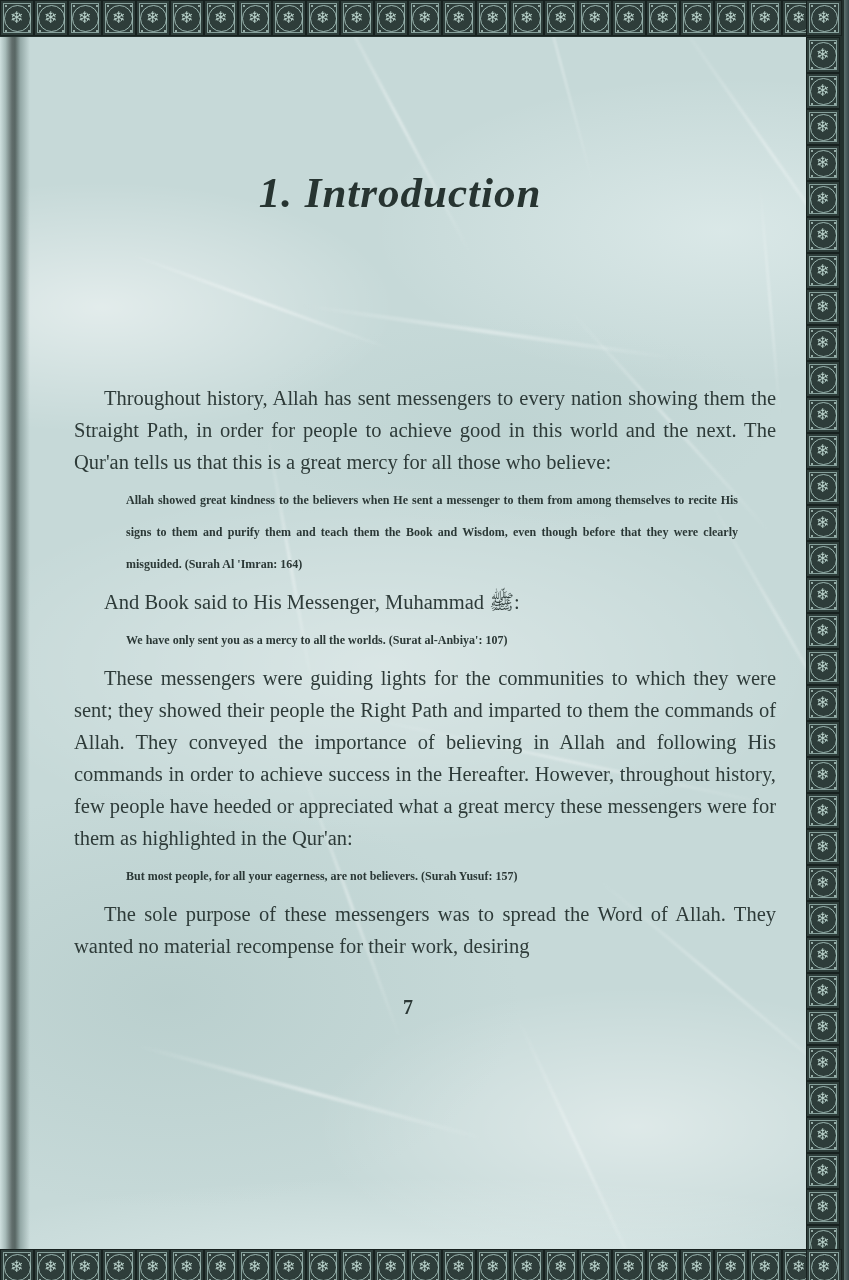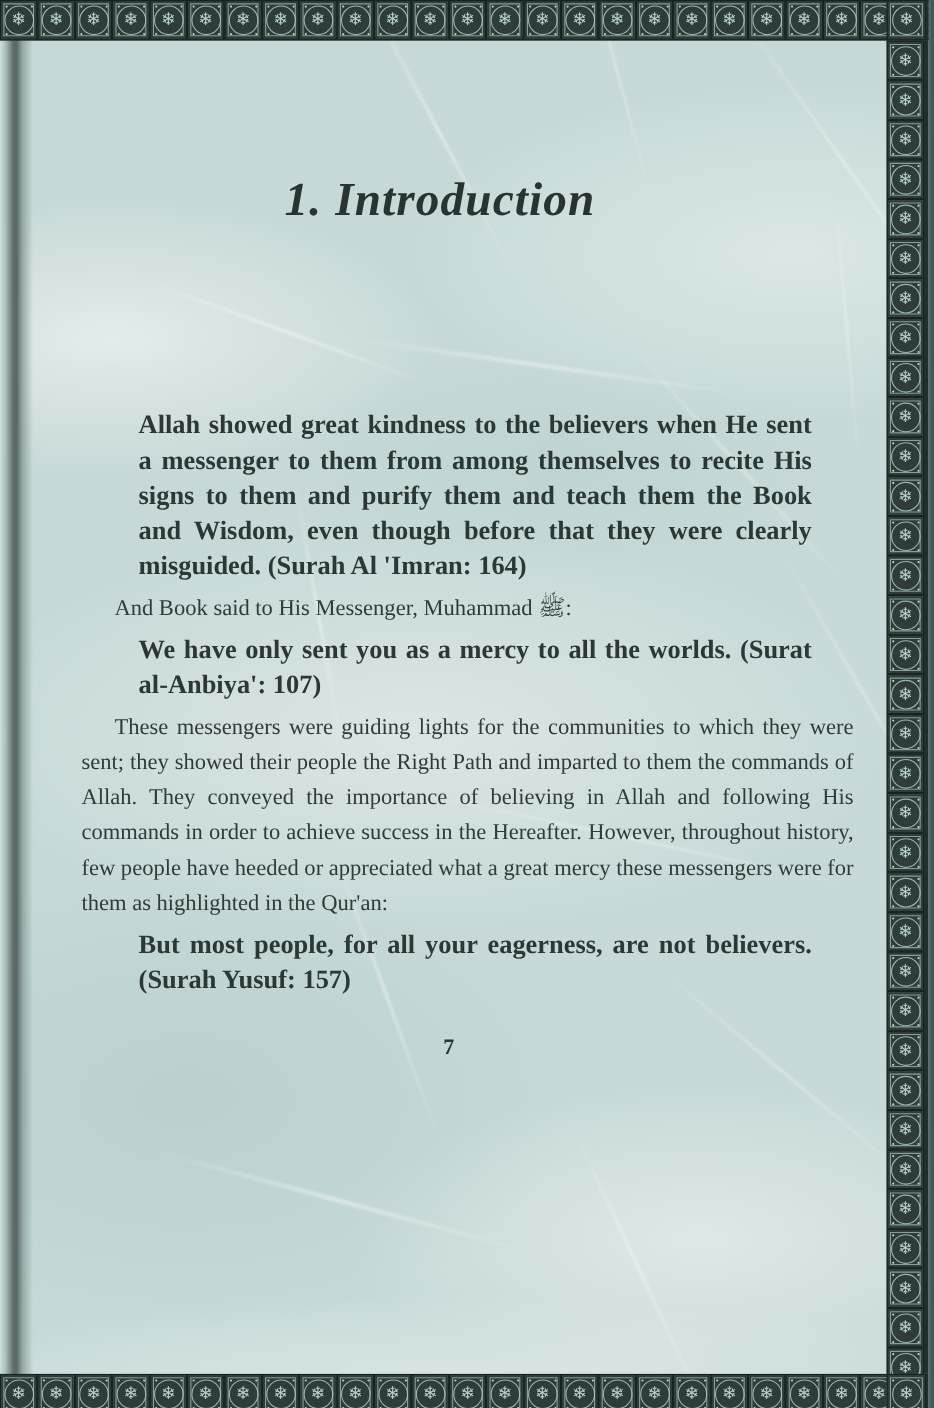--- a/index.html
+++ b/index.html
@@ -65,42 +65,42 @@
     font-size: 16px; line-height: 1;
     color: #b9d2cb;
   }
   .tile::after {
     content: ""; position: absolute; left: 4px; top: 4px;
     width: 2px; height: 2px; border-radius: 50%; background: #b9d2cb;
     box-shadow: 23px 0 0 #b9d2cb, 0 25px 0 #b9d2cb, 23px 25px 0 #b9d2cb;
   }
   
   .content {
-    position: absolute; left: 74px; top: 1px; width: 702px; z-index: 2;
+    position: absolute; left: 74px; top: 12px; width: 702px; z-index: 2;
     color: #2e3b39;
   }
   .chapter-title {
     margin: 156px 50px 165px 0;
     text-align: center;
     font-size: 43px;
     font-weight: bold;
     font-style: italic;
     letter-spacing: 1px;
     color: #273431;
   }
   .paragraph {
     margin: 4px 0;
     font-size: 20.5px;
     line-height: 32px;
     text-align: justify;
     text-indent: 30px;
   }
   .quote {
     margin: 6px 38px 6px 52px;
-    font-size: 24px;
+    font-size: 12px;
     line-height: 32px;
     text-align: justify;
     font-weight: bold;
     color: #2b3836;
   }
   .page-number {
     margin-top: 34px;
     padding-right: 34px;
     text-align: center;
     font-size: 20px;
@@ -395,22 +395,24 @@
     </div>
   <div class="border-strip corner-br" id="corner-br">
       <div class="tile">
         <span class="ring">❄</span>
       </div>
     </div>
 
   <div class="content">
     <h1 class="chapter-title">1. Introduction</h1>
 
+    <p class="paragraph">Throughout history, Allah has sent messengers to every nation showing them the Straight Path, in order for people to achieve good in this world and the next. The Qur'an tells us that this is a great mercy for all those who believe:</p>
     <p class="quote">Allah showed great kindness to the believers when He sent a messenger to them from among themselves to recite His signs to them and purify them and teach them the Book and Wisdom, even though before that they were clearly misguided. (Surah Al 'Imran: 164)</p>
     <p class="paragraph">And Book said to His Messenger, Muhammad ﷺ:</p>
     <p class="quote">We have only sent you as a mercy to all the worlds. (Surat al-Anbiya': 107)</p>
     <p class="paragraph">These messengers were guiding lights for the communities to which they were sent; they showed their people the Right Path and imparted to them the commands of Allah. They conveyed the importance of believing in Allah and following His commands in order to achieve success in the Hereafter. However, throughout history, few people have heeded or appreciated what a great mercy these messengers were for them as highlighted in the Qur'an:</p>
     <p class="quote">But most people, for all your eagerness, are not believers. (Surah Yusuf: 157)</p>
+    <p class="paragraph">The sole purpose of these messengers was to spread the Word of Allah. They wanted no material recompense for their work, desiring</p>
 
     <div class="page-number">7</div>
   </div>
 
 </div>
 
 </body></html>

